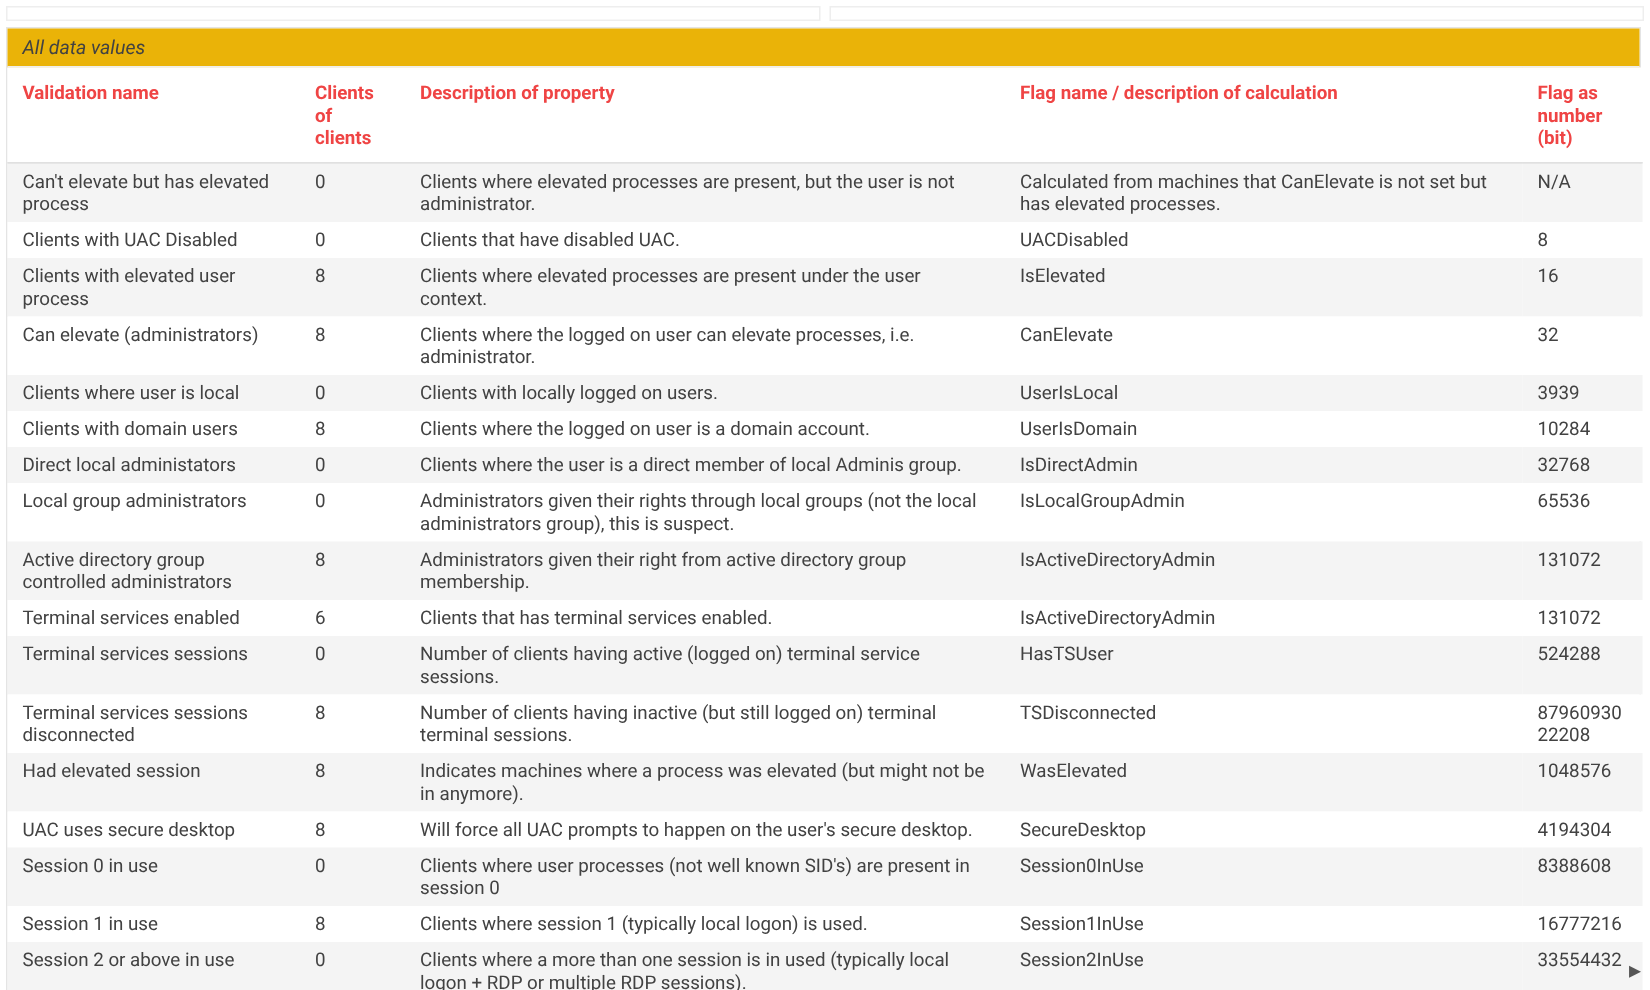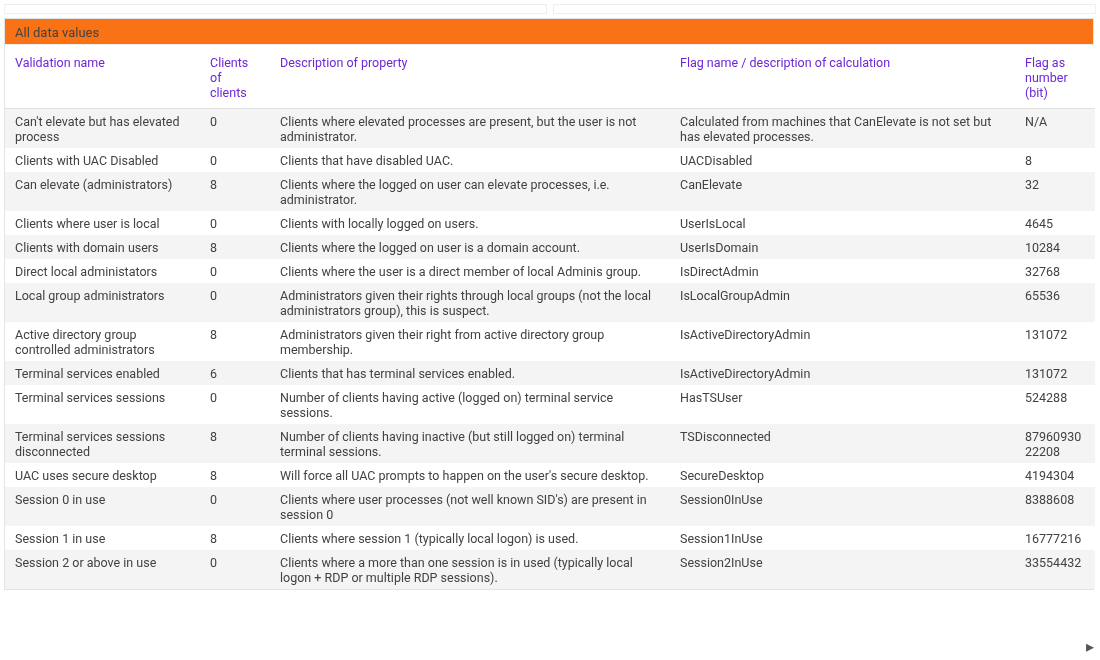--- a/index.html
+++ b/index.html
@@ -26,38 +26,39 @@
     flex: 1;
     height: 8px;
     border: 1px solid #eee;
     background: #fff;
   }
   .panel-header {
     padding: 6px 10px 4px 10px;
     font-size: 13px;
     color: #424242;
     border-bottom: 1px solid #eee;
-    background: #f97316;
+    background: #eab308;
+    font-style: italic;
   }
   table {
     border-collapse: collapse;
     width: 100%;
     table-layout: fixed;
   }
   th, td {
     text-align: left;
     padding: 5px 10px 4px 10px;
     vertical-align: top;
     font-size: 12.5px;
     color: #424242;
     overflow-wrap: break-word;
   }
   th {
-    font-weight: 400;
-    color: #6d28d9;
+    font-weight: 700;
+    color: #ef4444;
     background: #fff;
     border-bottom: 1px solid #e0e0e0;
     padding-top: 10px;
     padding-bottom: 8px;
   }
   tbody tr:nth-child(odd)  td { background: #f4f4f4; }
   tbody tr:nth-child(even) td { background: #ffffff; }
   col.c-name  { width: 195px; }
   col.c-count { width: 70px; }
   col.c-desc  { width: 400px; }
@@ -109,32 +110,39 @@
           <td>N/A</td>
         </tr>
         <tr>
           <td>Clients with UAC Disabled</td>
           <td>0</td>
           <td>Clients that have disabled UAC.</td>
           <td>UACDisabled</td>
           <td>8</td>
         </tr>
         <tr>
+          <td>Clients with elevated user process</td>
+          <td>8</td>
+          <td>Clients where elevated processes are present under the user context.</td>
+          <td>IsElevated</td>
+          <td>16</td>
+        </tr>
+        <tr>
           <td>Can elevate (administrators)</td>
           <td>8</td>
           <td>Clients where the logged on user can elevate processes, i.e. administrator.</td>
           <td>CanElevate</td>
           <td>32</td>
         </tr>
         <tr>
           <td>Clients where user is local</td>
           <td>0</td>
           <td>Clients with locally logged on users.</td>
           <td>UserIsLocal</td>
-          <td>4645</td>
+          <td>3939</td>
         </tr>
         <tr>
           <td>Clients with domain users</td>
           <td>8</td>
           <td>Clients where the logged on user is a domain account.</td>
           <td>UserIsDomain</td>
           <td>10284</td>
         </tr>
         <tr>
           <td>Direct local administators</td>
@@ -172,20 +180,27 @@
           <td>524288</td>
         </tr>
         <tr>
           <td>Terminal services sessions disconnected</td>
           <td>8</td>
           <td>Number of clients having inactive (but still logged on) terminal terminal sessions.</td>
           <td>TSDisconnected</td>
           <td>8796093022208</td>
         </tr>
         <tr>
+          <td>Had elevated session</td>
+          <td>8</td>
+          <td>Indicates machines where a process was elevated (but might not be in anymore).</td>
+          <td>WasElevated</td>
+          <td>1048576</td>
+        </tr>
+        <tr>
           <td>UAC uses secure desktop</td>
           <td>8</td>
           <td>Will force all UAC prompts to happen on the user's secure desktop.</td>
           <td>SecureDesktop</td>
           <td>4194304</td>
         </tr>
         <tr>
           <td>Session 0 in use</td>
           <td>0</td>
           <td>Clients where user processes (not well known SID's) are present in session 0</td>

